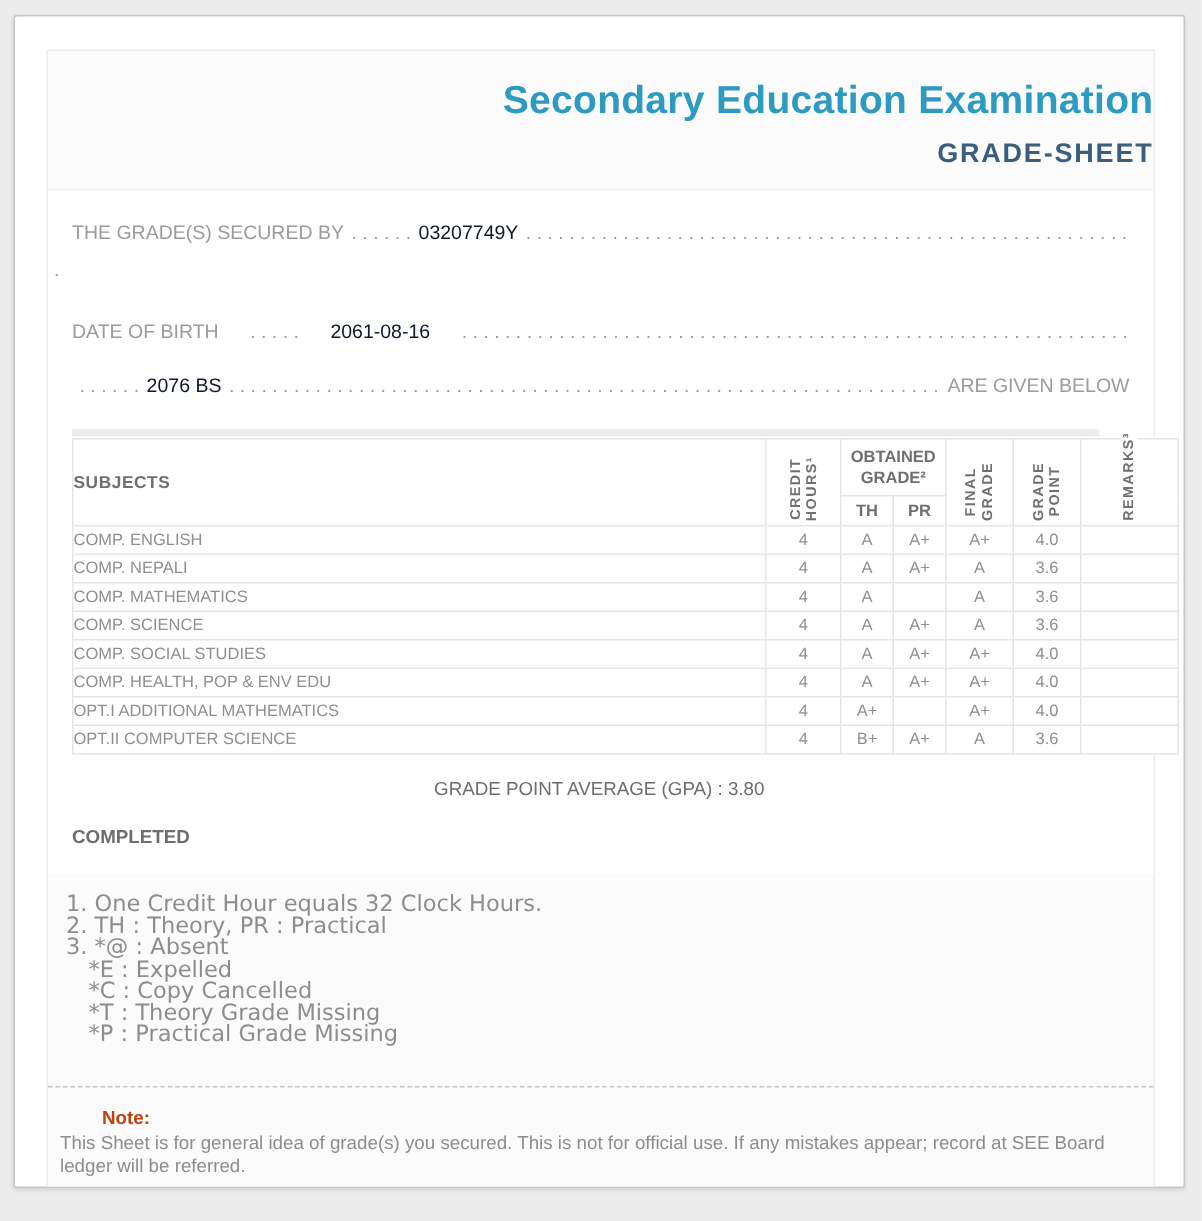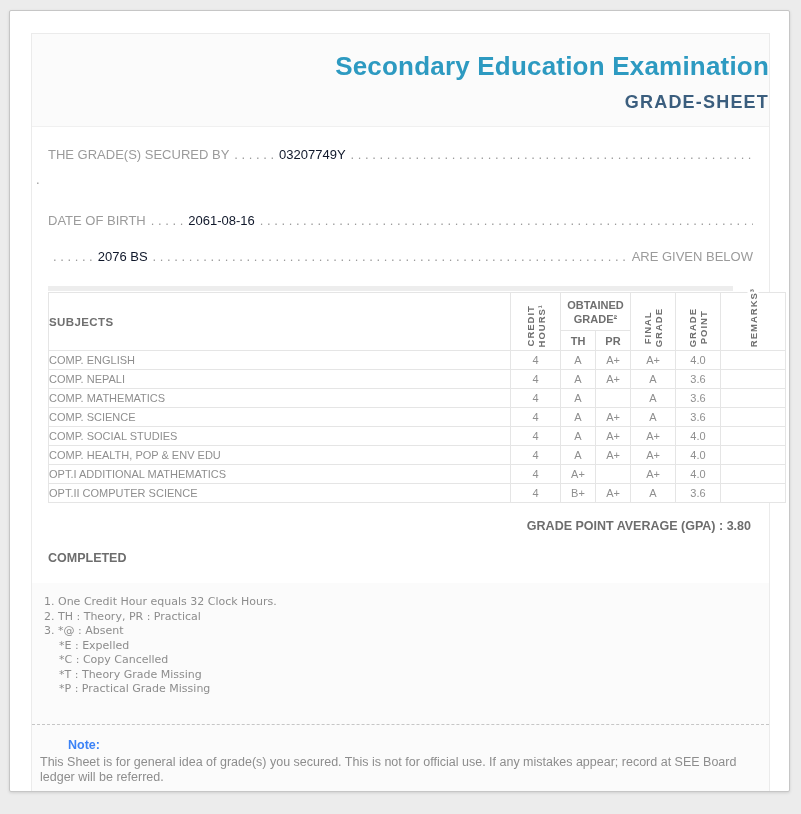--- a/index.html
+++ b/index.html
@@ -35,21 +35,21 @@
   .dotline{
     display:flex;align-items:baseline;white-space:nowrap;overflow:hidden;
     font-size:13px;line-height:15px;color:#9b9b9b;margin:0;
   }
   .dotline .lbl{flex:0 0 auto;}
   .dotline .sep{flex:0 0 auto;padding-left:5px;}
   .dotline .val{flex:0 0 auto;font-weight:normal;color:#0f172a;padding:0 5px;}
   .dotline .leader{flex:1 1 auto;overflow:hidden;white-space:nowrap;}
   .dotline .suffix{flex:0 0 auto;padding-left:5px;}
   .wrap-dot{margin:10px 0 0 -12px;font-size:13px;line-height:15px;color:#9b9b9b;}
-  .mt-dob{margin-top:26px;}
+  .mt-dob{margin-top:26px;gap:16px;}
   .mt-exam{margin-top:21px;}
   
   .table-strip{height:5px;background:#ededed;margin:22px 20px 1px 0;}
   table.grades{
     width:100%;border-collapse:collapse;table-layout:fixed;
     font-size:11px;color:#8f8f8f;background:#fff;
   }
   table.grades th,table.grades td{border:1px solid #e5e5e5;padding:0;}
   th.subjects-h{
     text-align:left;padding-left:8px;font-size:11.5px;letter-spacing:.4px;
@@ -64,33 +64,33 @@
     position:absolute;left:50%;bottom:3px;
     transform:translateX(-50%) rotate(180deg);
     writing-mode:vertical-rl;white-space:pre;
     font-size:9.5px;font-weight:bold;letter-spacing:1px;line-height:11px;
     color:#6f6f6f;background:#fff;
   }
   table.grades td{height:18px;}
   td.subject{text-align:left;padding-left:8px;}
   td.c{text-align:center;}
   
-  .gpa-line{margin-top:16px;text-align:right;font-size:12.5px;font-weight:bold;color:#6d6d6d;padding-right:2px;}
+  .gpa-line{margin-top:16px;text-align:center;font-size:12.5px;font-weight:normal;color:#6d6d6d;padding-right:2px;}
   .completed-line{margin-top:18px;margin-bottom:4px;text-align:left;font-size:12.5px;font-weight:bold;color:#6d6d6d;padding-right:2px;}
   
   .footnotes{
     list-style:none;margin:0;padding:12px 12px 0;
-    font-family:"DejaVu Sans",sans-serif;font-size:11px;line-height:14.5px;color:#8d8d8d;
+    font-family:"DejaVu Sans",sans-serif;font-size:15px;line-height:14.5px;color:#8d8d8d;
   }
   .footnotes li{margin:0;}
   .footnotes li.indent{padding-left:15px;}
   
   .dashed-divider{border:0;border-top:1px dashed #c6c6c6;margin:27px 0 0;}
   .note-block{padding:13px 10px 0 8px;font-size:12.5px;line-height:15px;color:#8d8d8d;}
-  .note-label{font-weight:bold;color:#3b82f6;margin:0;padding-left:28px;}
+  .note-label{font-weight:bold;color:#c2410c;margin:0;padding-left:28px;}
   .note-text{margin:2px 0 0;}
 </style>
 </head>
 <body>
 
 <div class="card">
   <div class="panel">
 
     <div class="title-block">
       <h1 class="main-title">Secondary Education Examination</h1>

